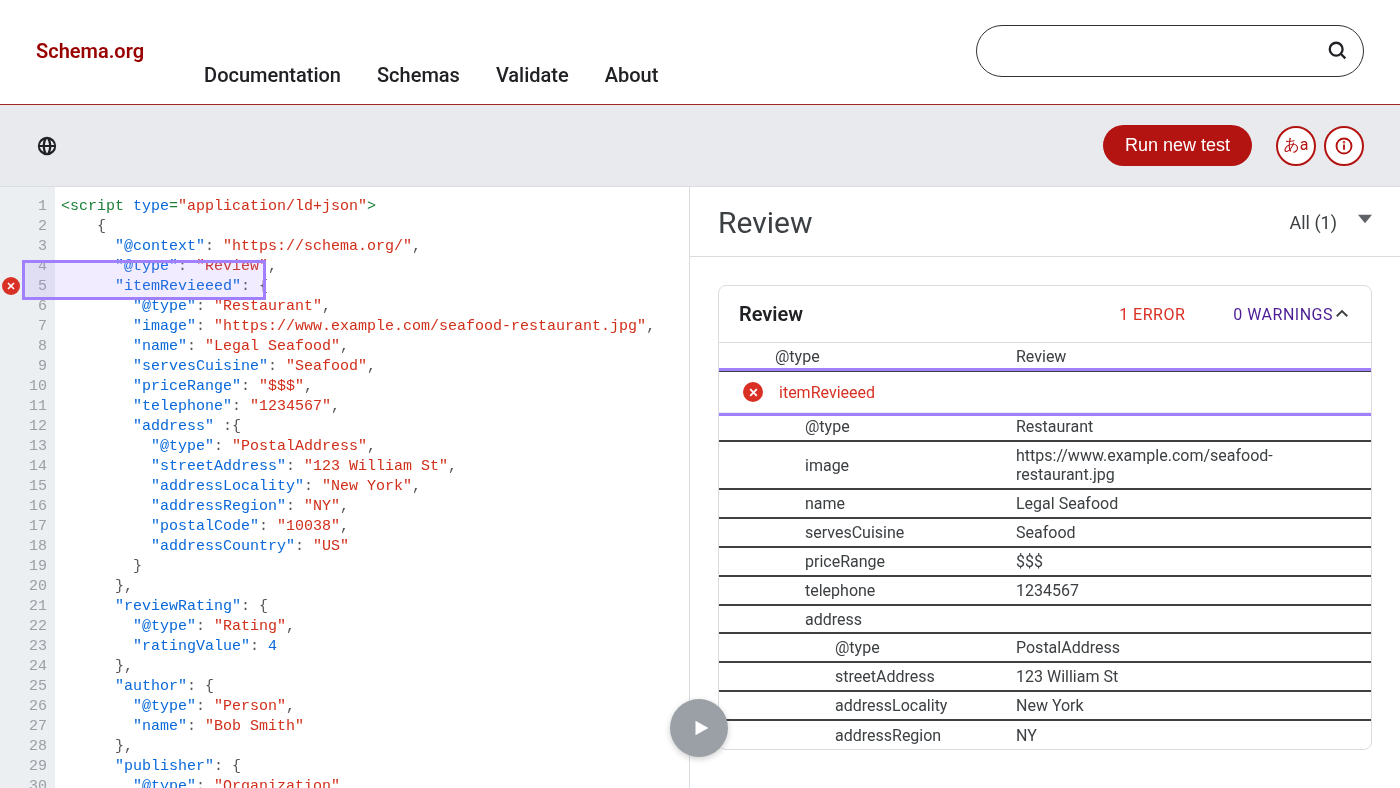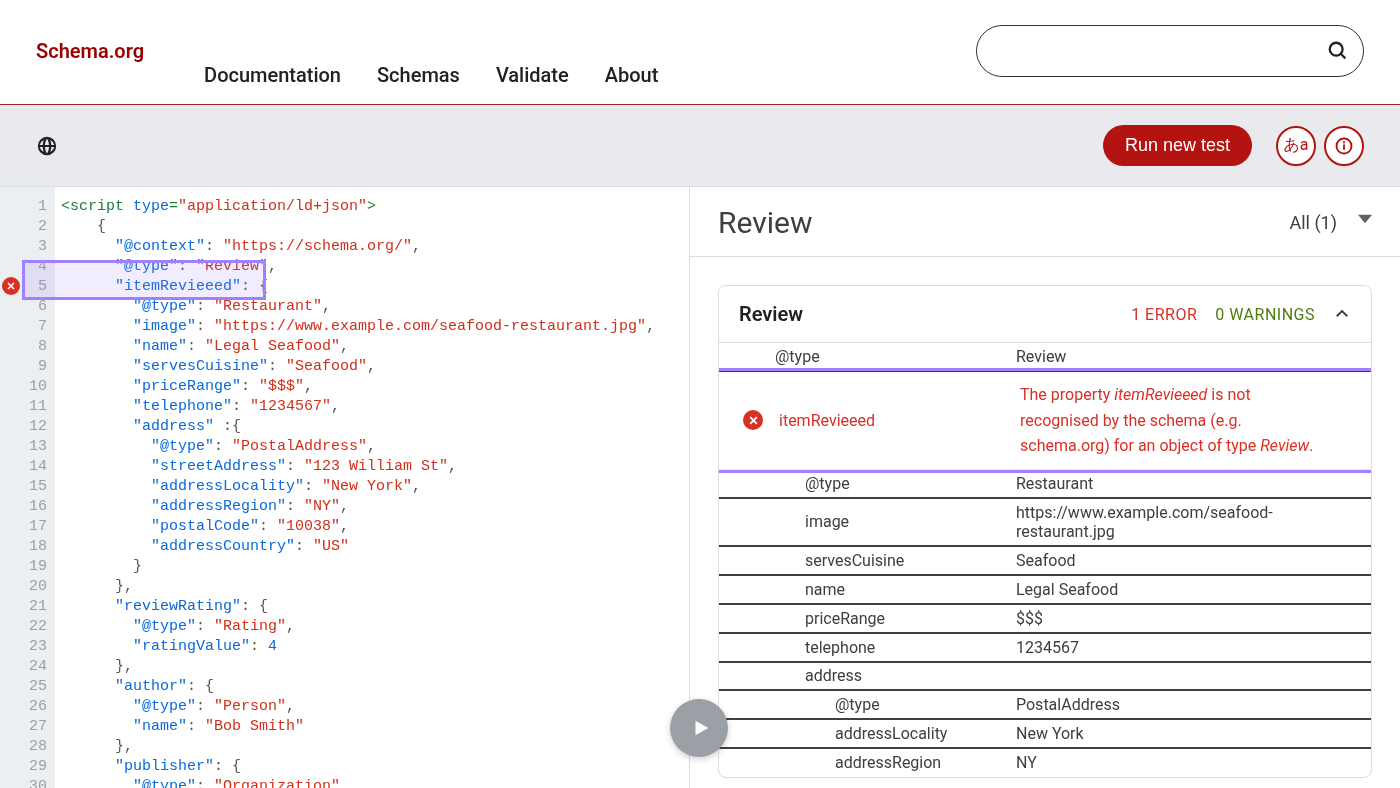--- a/index.html
+++ b/index.html
@@ -34,23 +34,23 @@
   .hl-box { position:absolute; left:22px; top:73px; width:244px; height:40px; border:3px solid #a080ff; background:rgba(160,128,255,0.15); z-index:2; pointer-events:none;}
   
   .results { flex:1; background:#fff; overflow:auto; }
   .res-head { display:flex; align-items:center; padding: 18px 28px 16px 28px; border-bottom:1px solid #dadce0; }
   .res-title { font-size:30px; color:#3c4043;}
   .res-filter { margin-left:auto; display:flex; align-items:flex-start; gap:21px; font-size:18px; color:#3c4043; cursor:pointer;}
   .res-body { padding: 28px; }
   .card { border:1px solid #dadce0; border-radius:8px; overflow:hidden; }
   .card-head { display:flex; align-items:center; padding:16px 20px; border-bottom:1px solid #dadce0; }
   .card-type { font-size:20px; font-weight:600; }
-  .card-stats { margin-left:auto; display:flex; align-items:center; gap:18px; font-size:16px;}
+  .card-stats { margin-left:auto; display:flex; align-items:center; font-size:16px;}
   .err-count { color:#d93025; letter-spacing:0.5px;}
-  .warn-count { color:#4d7c0f; letter-spacing:0.5px;}
+  .warn-count { color:#4c1d95; letter-spacing:0.5px;margin-left:48px;}
   .chev { width:18px; height:18px; cursor:pointer;}
   .prop-row { display:flex; border-bottom:2px solid #404040; font-size:16px; min-height:28px; align-items:center;}
   .prop-row:last-child { border-bottom:none; }
   .prop-key { width:297px; color:#3c4043; }
   .prop-val { flex:1; color:#3c4043; padding:4px 12px 4px 0;}
   .err-row { display:flex; align-items:center; padding: 10px 12px 10px 24px; border-bottom:1px solid #ececec; position:relative;}
   .err-icon { width:20px; height:20px; background:#d93025; border-radius:50%; display:flex; align-items:center; justify-content:center; margin-right:16px; flex-shrink:0;}
   .err-key { color:#d93025; width:241px; font-size:16px; }
   .err-msg { color:#d93025; font-size:16px; line-height:1.6; max-width:300px;}
   .err-msg .it { font-style:italic; }
@@ -169,53 +169,56 @@
             </div>
             <div class="err-row">
   <div class="hl-box2"></div>
   <div class="err-icon">
     <svg width="11" height="11" viewBox="0 0 10 10" stroke="#fff" stroke-width="1.7">
                   <line x1="2" y1="2" x2="8" y2="8"></line>
                   <line x1="8" y1="2" x2="2" y2="8"></line>
                 </svg>
   </div>
   <div class="err-key">itemRevieeed</div>
-  <div class="err-msg">The property <span class="it">itemRevieeed</span> is not recognised by the schema (e.g. schema.org) for an object of type <span class="it">Review</span>.</div>
             </div>
             <div class="prop-row">
               <div class="prop-key" style="padding-left:86px">@type</div>
               <div class="prop-val">Restaurant</div>
             </div>
             <div class="prop-row">
               <div class="prop-key" style="padding-left:86px">image</div>
               <div class="prop-val">https://www.example.com/seafood-restaurant.jpg</div>
             </div>
             <div class="prop-row">
+              <div class="prop-key" style="padding-left:86px">name</div>
+              <div class="prop-val">Legal Seafood</div>
+            </div>
+            <div class="prop-row">
               <div class="prop-key" style="padding-left:86px">servesCuisine</div>
               <div class="prop-val">Seafood</div>
             </div>
             <div class="prop-row">
-              <div class="prop-key" style="padding-left:86px">name</div>
-              <div class="prop-val">Legal Seafood</div>
-            </div>
-            <div class="prop-row">
               <div class="prop-key" style="padding-left:86px">priceRange</div>
               <div class="prop-val">$$$</div>
             </div>
             <div class="prop-row">
               <div class="prop-key" style="padding-left:86px">telephone</div>
               <div class="prop-val">1234567</div>
             </div>
             <div class="prop-row">
               <div class="prop-key" style="padding-left:86px">address</div>
               <div class="prop-val"></div>
             </div>
             <div class="prop-row">
               <div class="prop-key" style="padding-left:116px">@type</div>
               <div class="prop-val">PostalAddress</div>
+            </div>
+            <div class="prop-row">
+              <div class="prop-key" style="padding-left:116px">streetAddress</div>
+              <div class="prop-val">123 William St</div>
             </div>
             <div class="prop-row">
               <div class="prop-key" style="padding-left:116px">addressLocality</div>
               <div class="prop-val">New York</div>
             </div>
             <div class="prop-row">
               <div class="prop-key" style="padding-left:116px">addressRegion</div>
               <div class="prop-val">NY</div>
             </div>
           </div>

